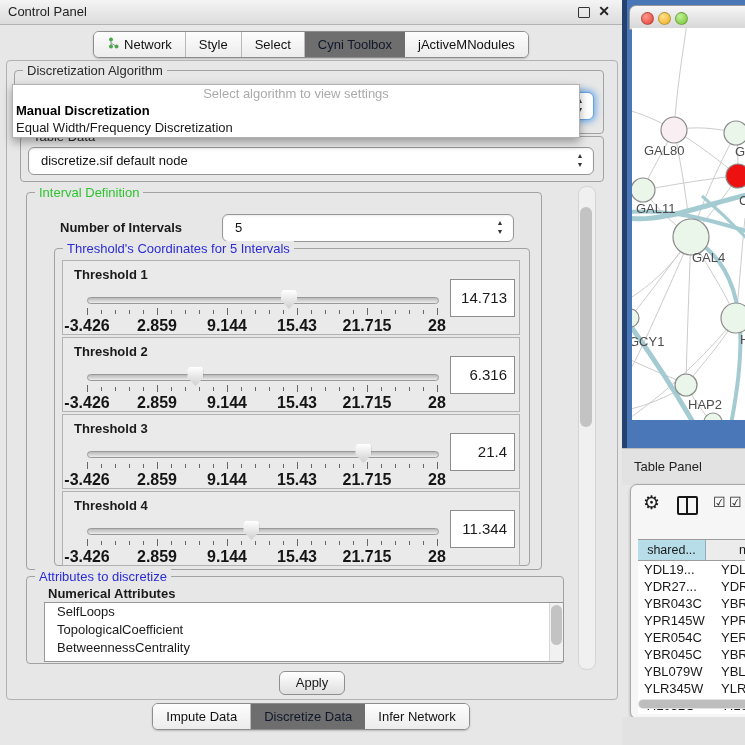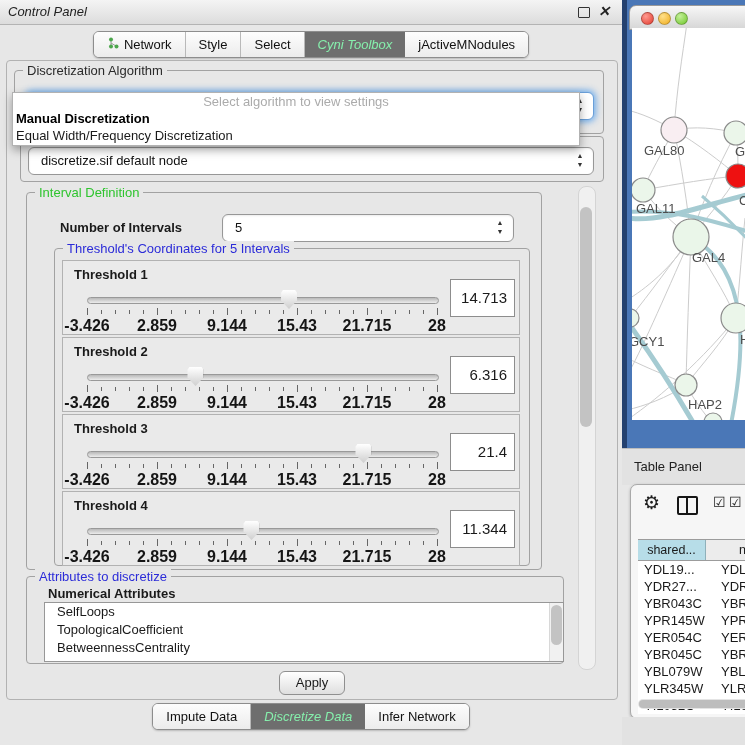--- a/index.html
+++ b/index.html
@@ -2,53 +2,53 @@
 <html><head>
 <meta charset="utf-8">
 <style>
   html,body{margin:0;padding:0;}
   #screen{position:relative;width:745px;height:745px;overflow:hidden;
     background:#e7e7e7;font-family:"Liberation Sans",sans-serif;font-size:13px;color:#1a1a1a;}
   .abs{position:absolute;}
 
   
   .cp-titlebar{left:0;top:0;width:622px;height:24px;
-    background:linear-gradient(#f4f4f4,#dcdcdc);border-bottom:1px solid #b3b3b3;font-style:italic;}
+    background:linear-gradient(#f4f4f4,#dcdcdc);border-bottom:1px solid #b3b3b3;}
   .cp-title{left:8px;top:4px;font-size:13px;color:#222;}
   .float-box{right:32px;top:7px;width:10px;height:9px;border:1.5px solid #333;border-radius:1px;}
   .close-x{right:12px;top:3px;font-size:14px;font-weight:bold;color:#222;}
 
   
   .tabbar{left:0;width:622px;display:flex;justify-content:center;}
   .tabs{display:flex;border:1px solid #8d8d8d;border-radius:6px;overflow:hidden;
     background:#fff;height:25px;box-shadow:0 1px 2px rgba(0,0,0,.2);}
   .tab{display:flex;align-items:center;gap:5px;padding:4px 13px;font-size:13px;
     background:linear-gradient(#fdfdfd,#ececec);color:#111;border-right:1px solid #b9b9b9;white-space:nowrap;}
   .tab:last-child{border-right:none;}
-  .tab.selected{background:#6e6e6e;color:#86efac;border-right:none;font-style:italic;}
+  .tab.selected{background:#6e6e6e;color:#0f172a;border-right:none;}
 
   
   .main-panel{left:6px;top:60px;width:610px;height:638px;background:#e7e7e7;
     border:1px solid #b2b2b2;border-radius:4px;}
   .group{border:1px solid #a2a2a2;border-radius:4px;}
   .group-title{position:absolute;top:-8px;left:8px;background:#e7e7e7;padding:0 4px;font-size:13px;}
   .gt-green{color:#2fc42f;}
   .gt-blue{color:#2b2bd8;}
   .gt-dark{color:#2a2a2a;}
 
   .combo{background:#fff;border:1px solid #979797;border-radius:6px;
     box-shadow:inset 0 1px 2px rgba(0,0,0,.08);}
   .combo .combo-text{position:absolute;left:12px;top:5px;font-size:13px;color:#111;}
   .stepper{position:absolute;right:8px;top:3px;width:10px;display:flex;flex-direction:column;
     align-items:center;line-height:9px;font-size:7px;color:#333;}
   .combo-focus{border:1px solid #6a9fd8;box-shadow:0 0 6px 2px rgba(95,165,235,.85);}
 
   
   .popup{left:12px;top:84px;width:566px;height:52px;background:#fff;z-index:50;
-    border:1px solid #b2b2b2;box-shadow:0 4px 9px rgba(0,0,0,.35);margin-top:8px;}
+    border:1px solid #b2b2b2;box-shadow:0 4px 9px rgba(0,0,0,.35);}
   .popup-row{height:17px;line-height:17px;font-size:13px;padding-left:3px;white-space:nowrap;overflow:hidden;}
   .popup-placeholder{text-align:center;color:#ababab;padding-left:0;}
   .popup-bold{font-weight:bold;color:#000;}
 
   
   .vtrack{background:#f0f0f0;border:1px solid #d4d4d4;border-radius:8px;}
   .vthumb{background:#c3c3c3;border-radius:6px;}
   .htrack{background:#e4e4e4;border-radius:5px;}
   .hthumb{background:#bdbdbd;border-radius:5px;}
 

